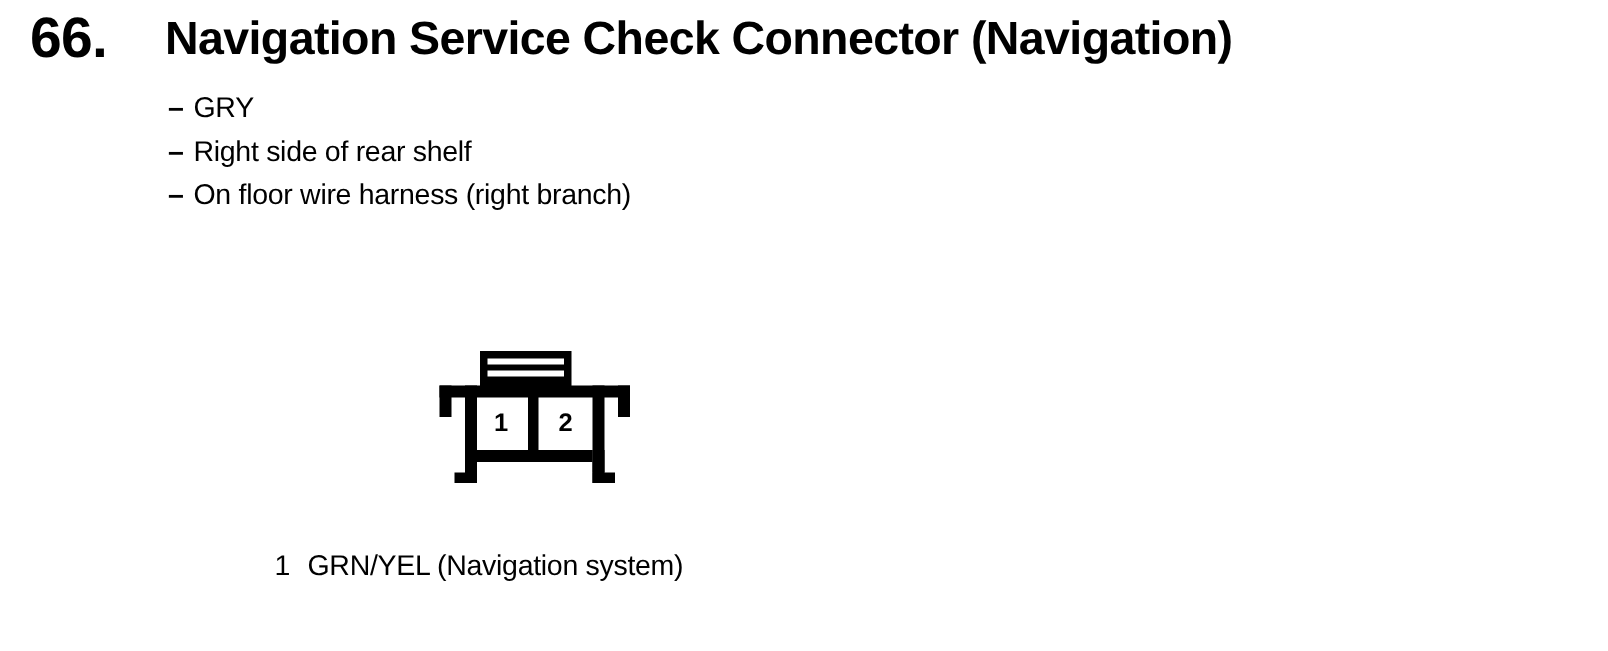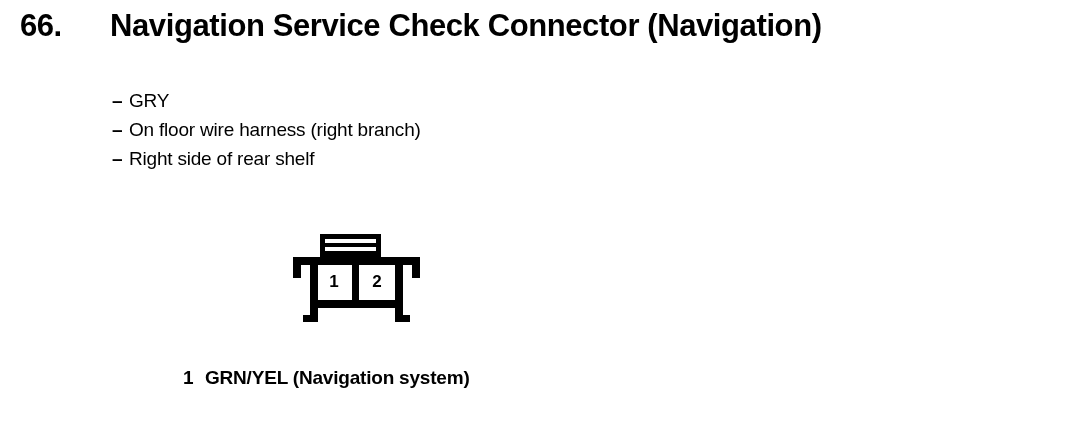--- a/index.html
+++ b/index.html
@@ -23,21 +23,21 @@
     position: absolute;
     left: 0;
     top: 0;
     width: 1072px;
     height: 52px;
   }
   #item-number {
     position: absolute;
     left: 20px;
     top: 8px;
-    font-size: 31px;
+    font-size: 38px;
     font-weight: bold;
     letter-spacing: -0.5px;
     line-height: 36px;
     white-space: nowrap;
   }
   #page-title {
     position: absolute;
     left: 110px;
     top: 7px;
     font-size: 31px;
@@ -47,21 +47,20 @@
     white-space: nowrap;
     text-align: center;
   }
 
   
   #spec-list {
     position: absolute;
     left: 112px;
     top: 58px;
     width: 700px;
-    margin-top: 28px;
   }
   .spec-row {
     display: block;
     font-size: 19px;
     line-height: 29px;
     white-space: nowrap;
     letter-spacing: -0.2px;
   }
   .spec-dash {
     display: inline-block;
@@ -96,21 +95,20 @@
     left: 183px;
     top: 363px;
     width: 600px;
   }
   .legend-row {
     display: block;
     font-size: 19px;
     line-height: 29px;
     white-space: nowrap;
     letter-spacing: -0.2px;
-    font-weight: bold;
   }
   .legend-pin {
     display: inline-block;
     width: 22px;
   }
   .legend-desc {
     display: inline;
   }
 </style>
 </head>
@@ -119,24 +117,24 @@
 <div id="header">
   <span id="item-number">66.</span>
   <span id="page-title">Navigation Service Check Connector (Navigation)</span>
 </div>
 
 <div id="spec-list">
   <div class="spec-row">
     <span class="spec-dash">–</span><span class="spec-text">GRY</span>
   </div>
   <div class="spec-row">
+    <span class="spec-dash">–</span><span class="spec-text">Right side of rear shelf</span>
+  </div>
+  <div class="spec-row">
     <span class="spec-dash">–</span><span class="spec-text">On floor wire harness (right branch)</span>
-  </div>
-  <div class="spec-row">
-    <span class="spec-dash">–</span><span class="spec-text">Right side of rear shelf</span>
   </div>
 </div>
 
 <div id="connector-diagram">
   <svg id="connector-svg" width="140" height="100" viewBox="0 0 140 100">
 
     <g>
       <path d="M 30 4
                L 91 4
                L 91 28

